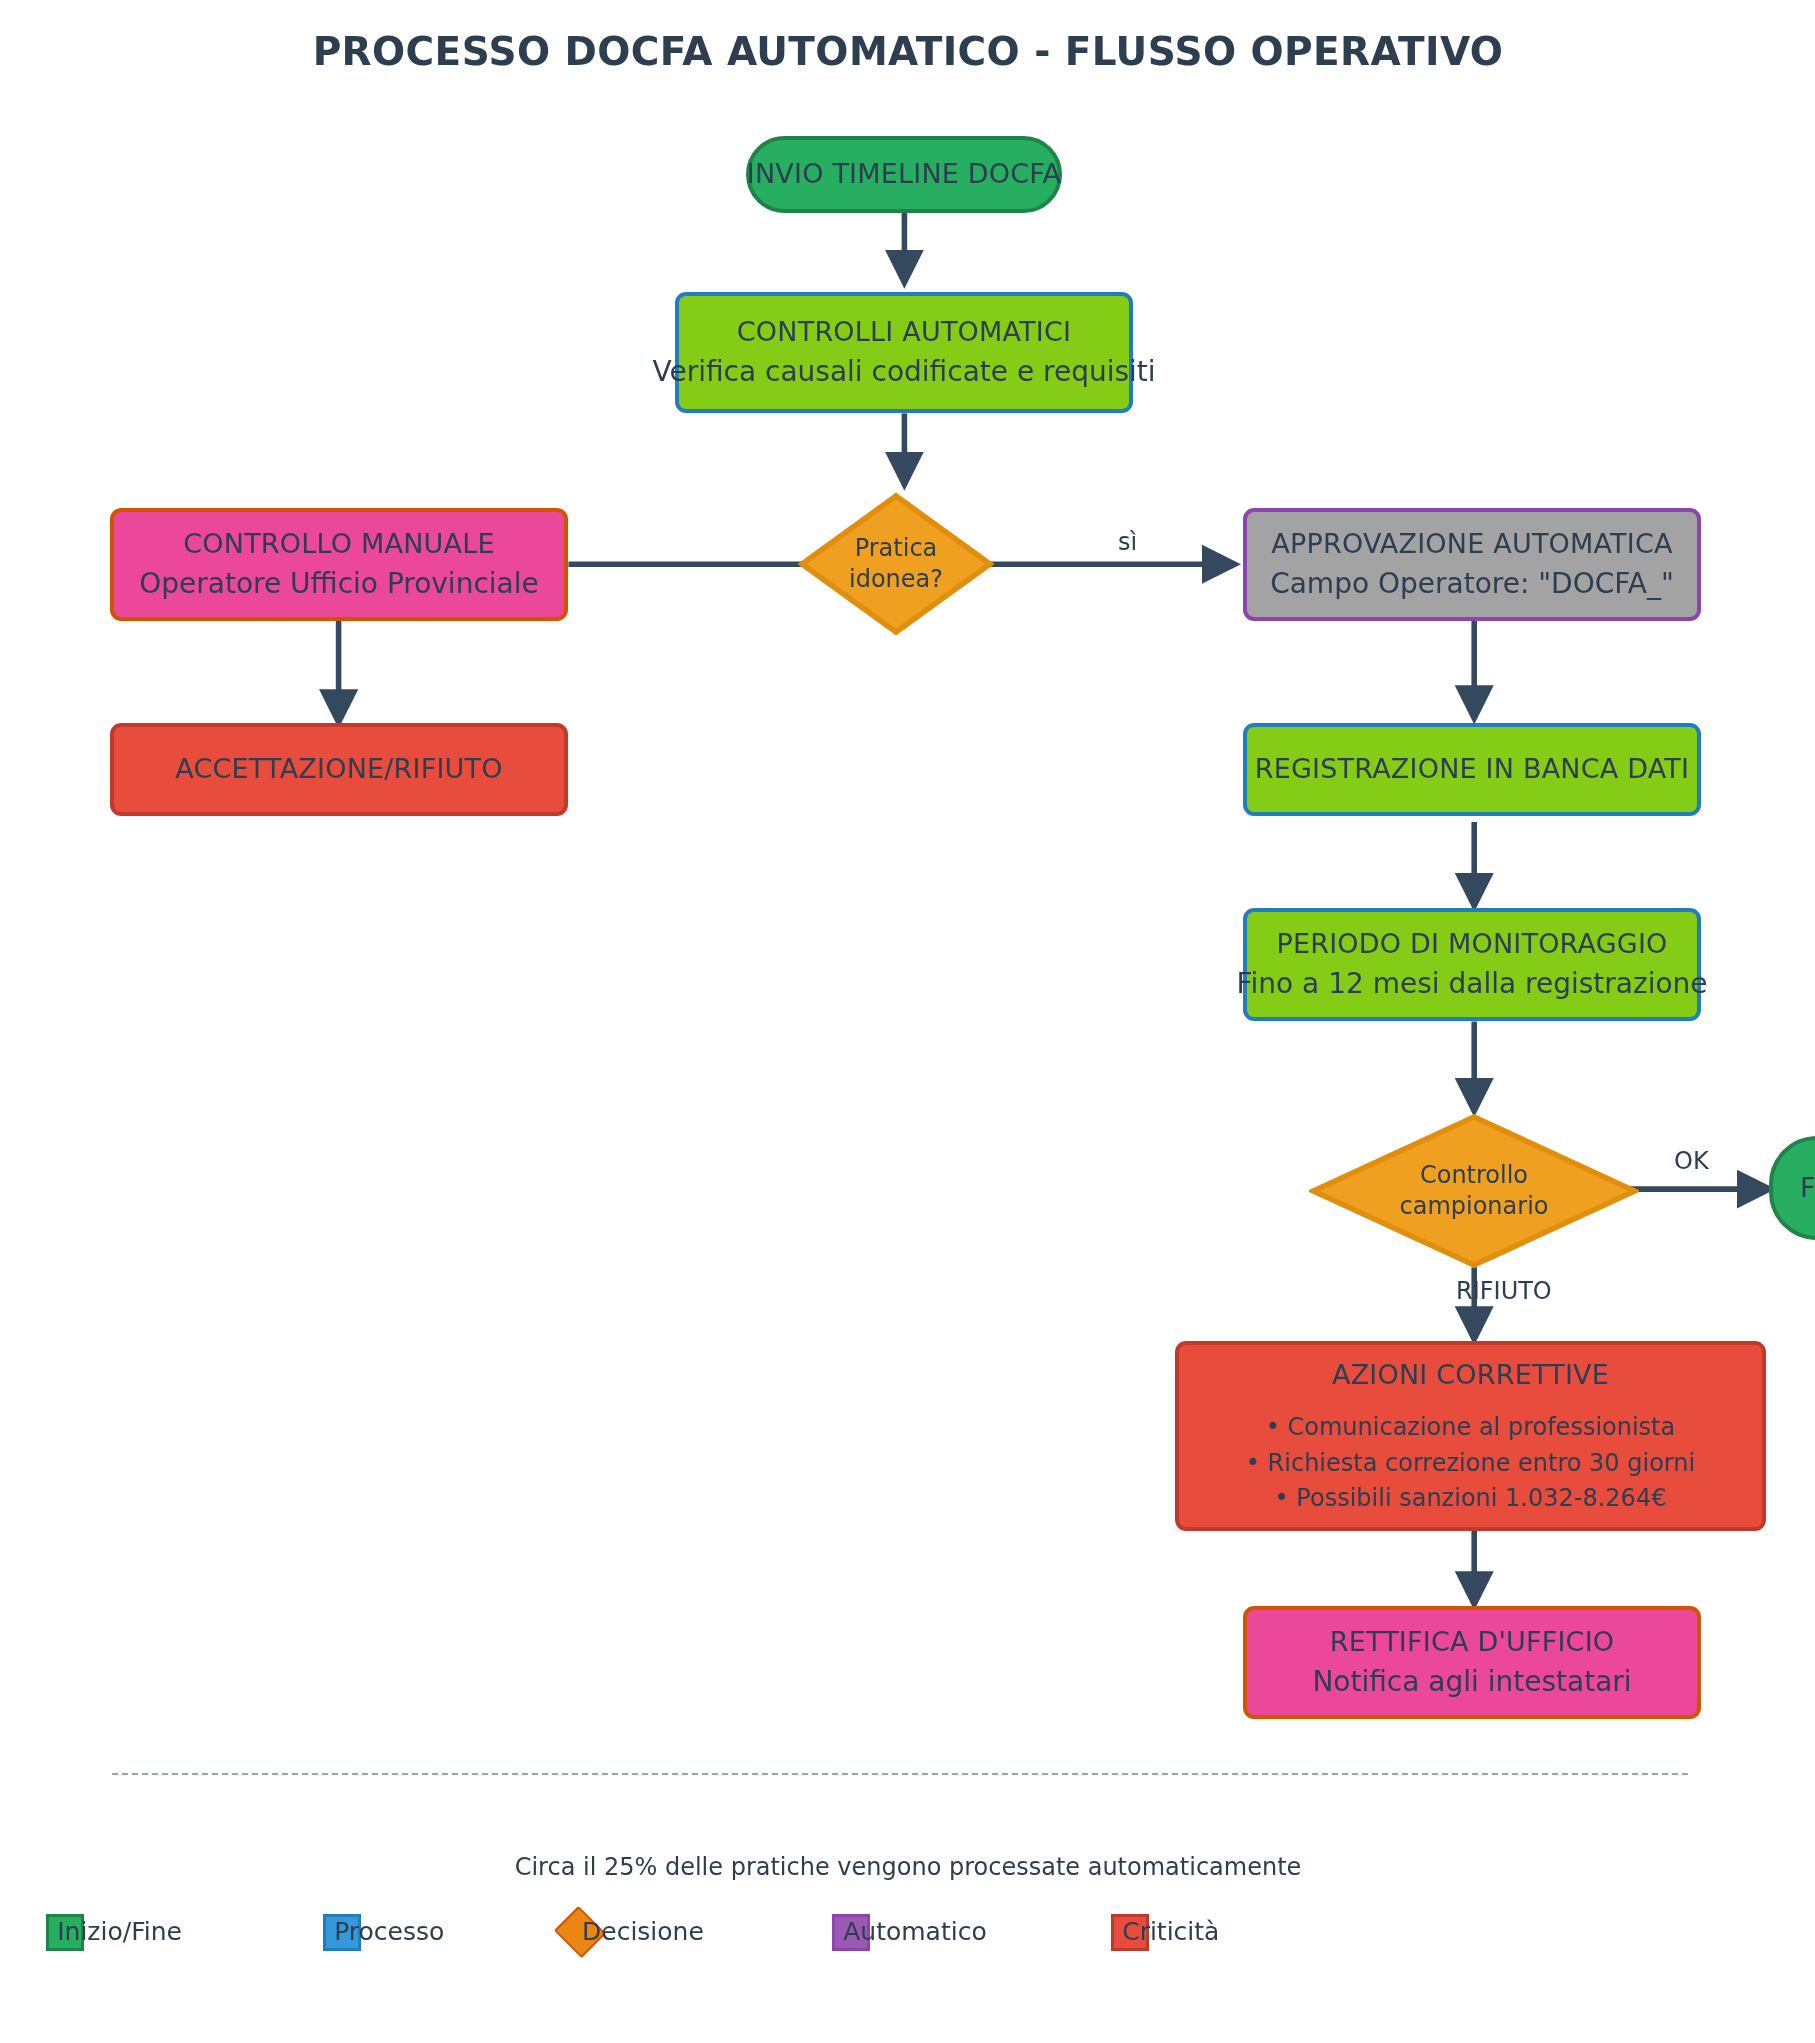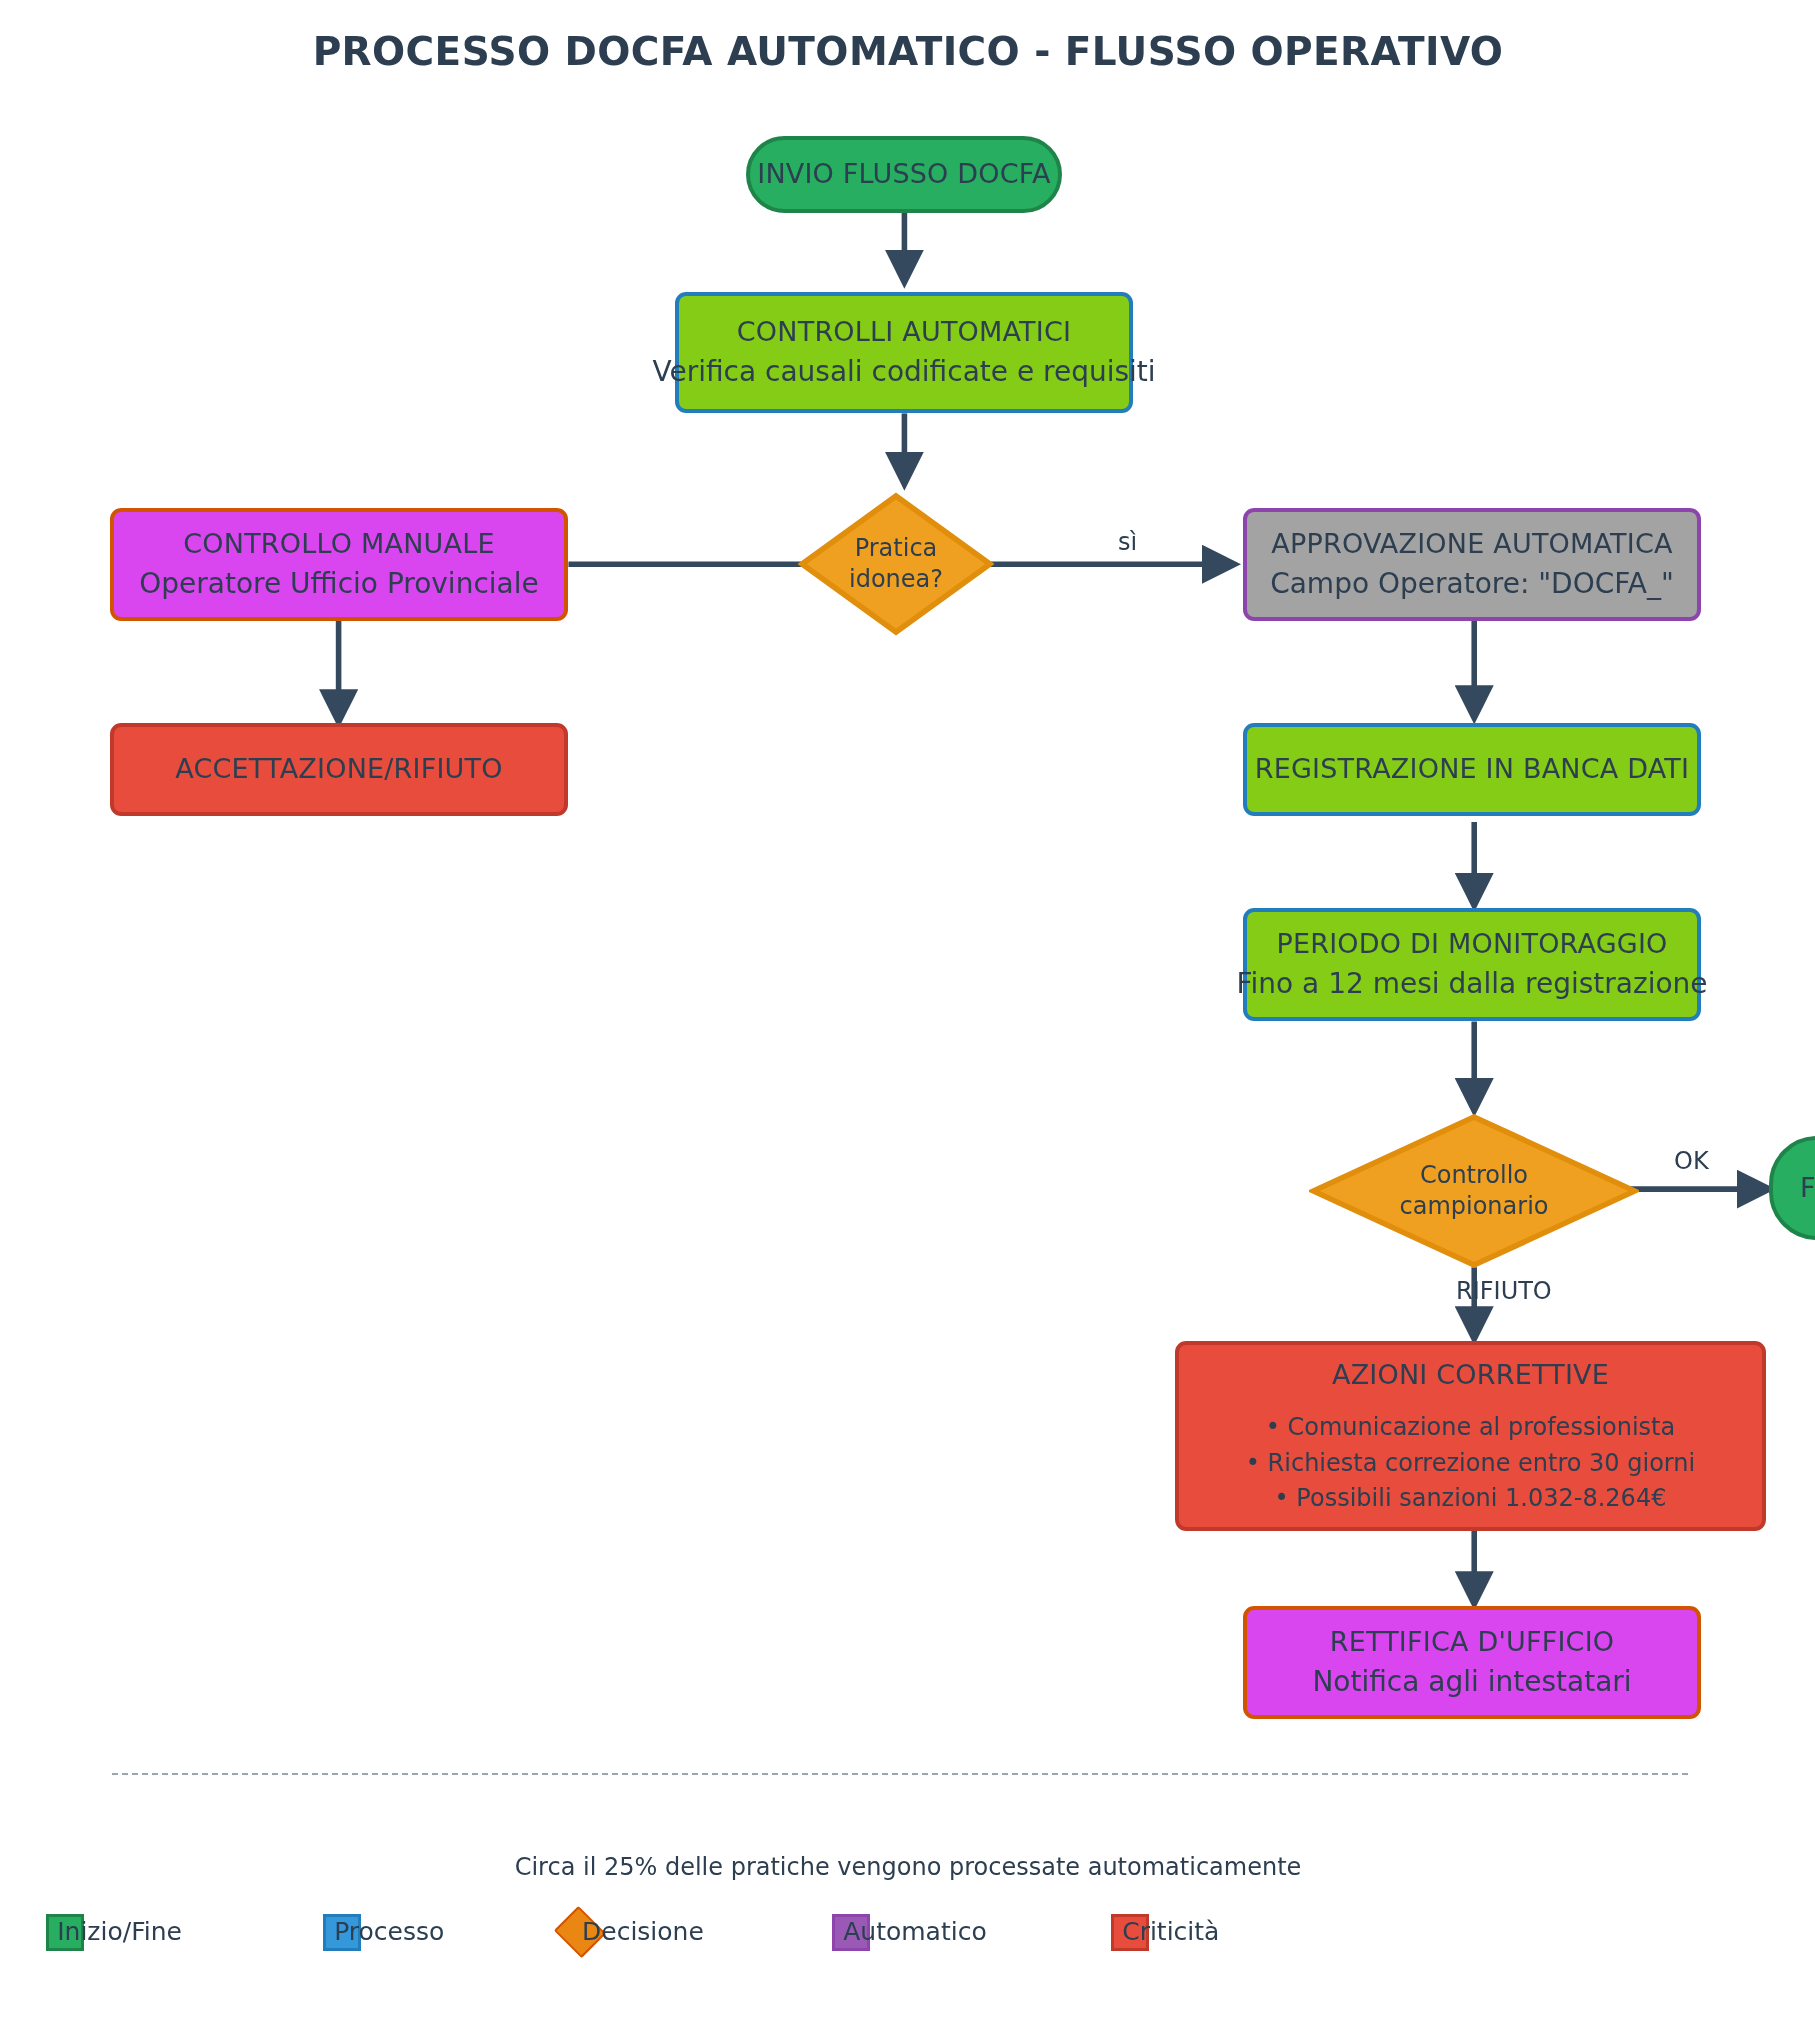--- a/index.html
+++ b/index.html
@@ -58,21 +58,21 @@
     border-width: 4px;
     border-style: solid;
   }
   .stadium {
     border-radius: 48px;
     border-width: 4px;
     border-style: solid;
   }
   .green   { background:#27ae60; border-color:#1e8449; }
   .blue    { background:#84cc16; border-color:#217dbb; }
-  .orange  { background:#d946ef; border-color:#d35400; }
+  .orange  { background:#ec4899; border-color:#d35400; }
   .red     { background:#e74c3c; border-color:#c0392b; }
   .purple  { background:#a3a3a3; border-color:#8e44ad; }
 
   .diamond {
     position: absolute;
     z-index: 5;
   }
   .diamond .dlabel {
     position: absolute;
     left: 0; top: 0;
@@ -186,21 +186,21 @@
 
       <path d="M1847,1918 L1847,2008"></path>
 
       <path d="M424,777 L424,903"></path>
     </g>
 
     <path d="M1044,707 L712,707" stroke="#34495e" stroke-width="7" fill="none"></path>
   </svg>
 
   <div class="node stadium green" style="left:746px; top:136px; width:316px; height:77px;">
-    <div class="title">INVIO FLUSSO DOCFA</div>
+    <div class="title">INVIO TIMELINE DOCFA</div>
   </div>
 
   <div class="node rounded blue" style="left:675px; top:292px; width:458px; height:121px;">
     <div class="title">CONTROLLI AUTOMATICI</div>
     <div class="sub">Verifica causali codificate e requisiti</div>
   </div>
 
   <div class="diamond" style="left:798px; top:492px; width:196px; height:144px;">
     <svg width="196" height="144" viewBox="0 0 245 180">
       <polygon points="122.5,5 240,90 122.5,175 5,90" fill="#f0a020" stroke="#e08e0b" stroke-width="7"></polygon>

